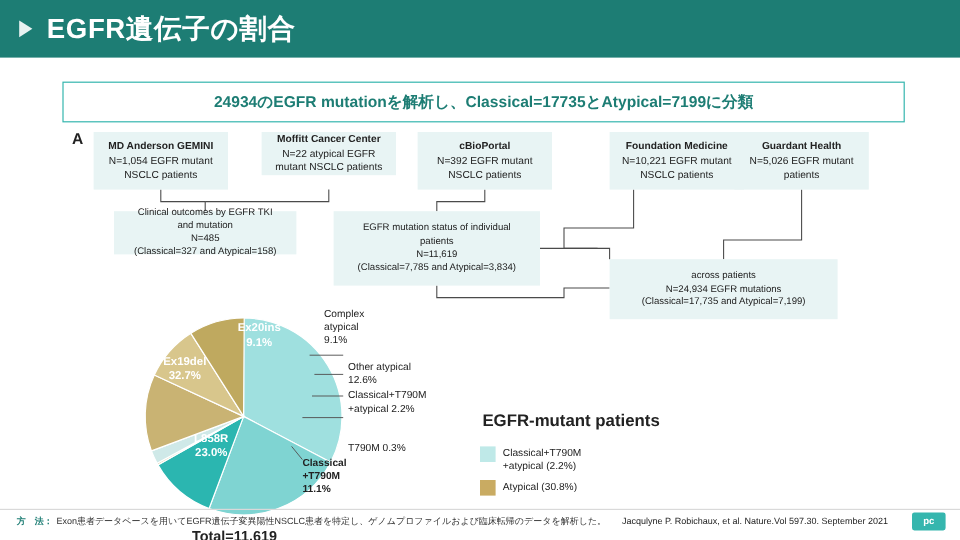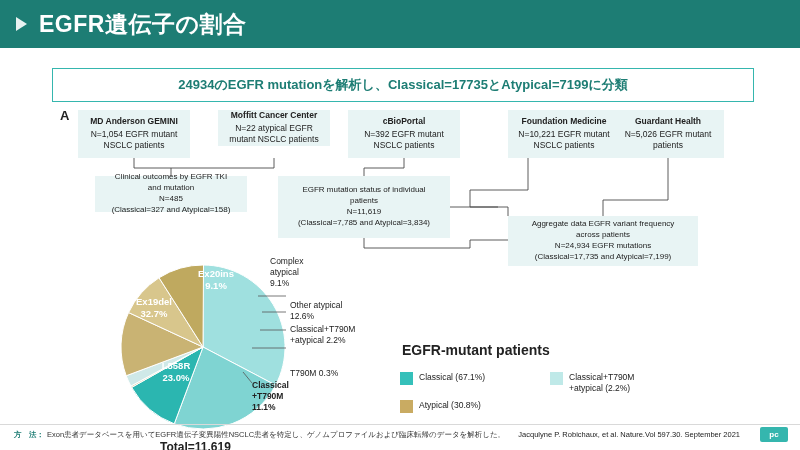--- a/index.html
+++ b/index.html
@@ -115,21 +115,20 @@
   <div>N=485</div>
   <div>(Classical=327 and Atypical=158)</div>
 </div>
 <div class="box r2" id="b7">
   <div>EGFR mutation status of individual</div>
   <div>patients</div>
   <div>N=11,619</div>
   <div>(Classical=7,785 and Atypical=3,834)</div>
 </div>
 <div class="box r2" id="b8">
-  <div>Aggregate data EGFR variant frequency</div>
   <div>across patients</div>
   <div>N=24,934 EGFR mutations</div>
   <div>(Classical=17,735 and Atypical=7,199)</div>
 </div>
 
 <div class="pieWrap">
   <svg viewBox="0 0 170 170" width="170" height="170">
     <g id="pie-slices">
         <path d="M85,85 L85,3 A82,82 0 0,1 157.5889675292613,123.14238840235157 Z" fill="#9fe0df" stroke="#ffffff" stroke-width="1"></path>
         <path d="M85,85 L157.5889675292613,123.14238840235157 A82,82 0 0,1 56.256185744316774,161.7970907133518 Z" fill="#7fd4d2" stroke="#ffffff" stroke-width="1"></path>
@@ -176,24 +175,20 @@
 </div>
 <div class="pieLabel" style="left:124px;top:296px;width:60px;color:#fff;">
   <span id="cl-ex19del"><span>Ex19del</span><br><span>32.7%</span></span>
 </div>
 
 <div class="total">Total=11,619</div>
 
 <div class="legendTitle">EGFR-mutant patients</div>
 <div class="legend">
   <div class="lgRow">
-    <div class="lgItem">
-      <div class="sw" style="background:#35c0ba"></div>
-      <span>Classical (67.1%)</span>
-    </div>
     <div class="lgItem">
       <div class="sw" style="background:#bfe9e8"></div>
       <span style="display:block;line-height:1.25;">
         <span>Classical+T790M</span><br>
         <span>+atypical (2.2%)</span>
       </span>
     </div>
   </div>
   <div class="lgRow" style="margin-top:4px;">
     <div class="lgItem">

